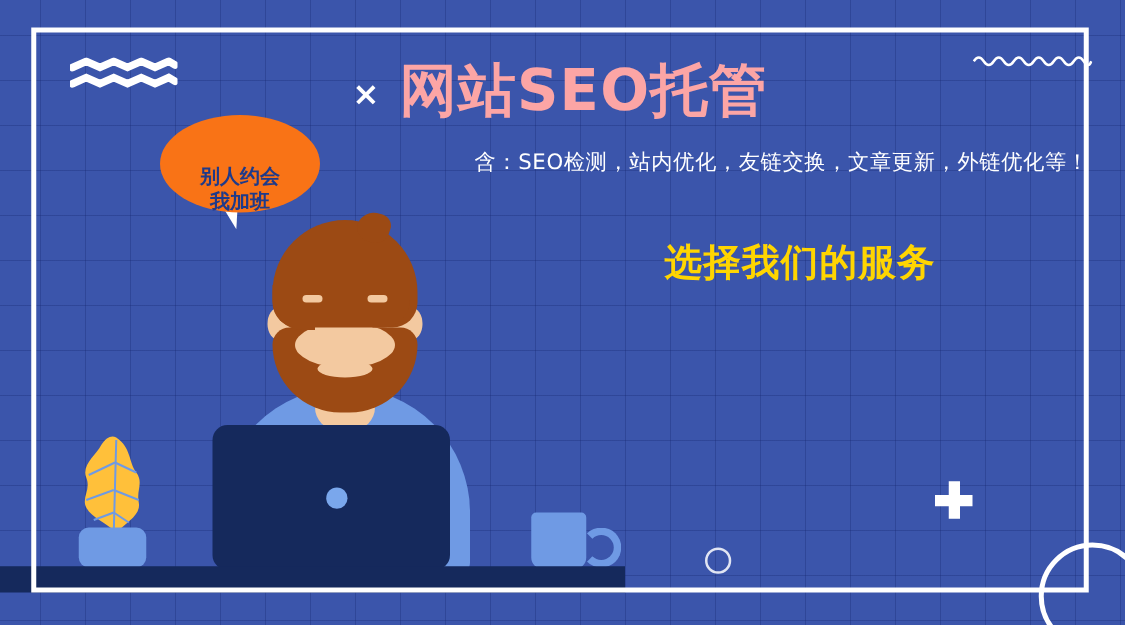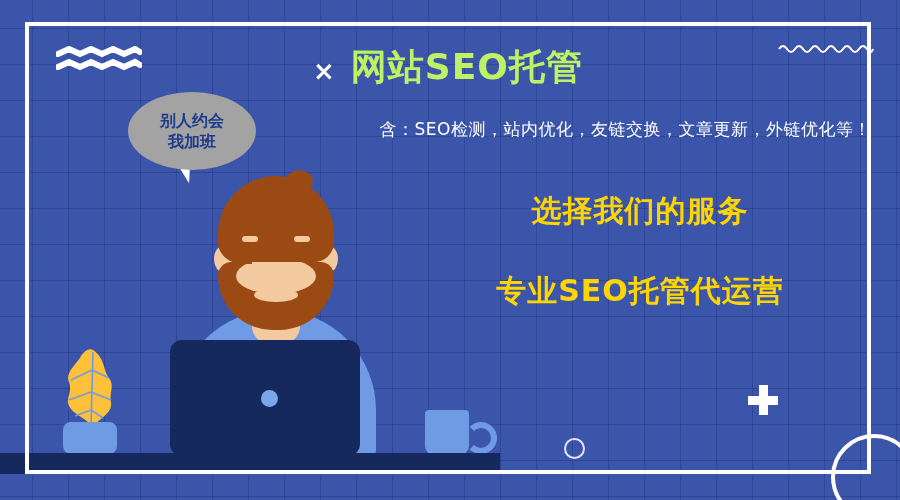--- a/index.html
+++ b/index.html
@@ -48,42 +48,42 @@
   
   #title-row{
     position:absolute;left:25px;top:48px;width:846px;
     display:flex;align-items:center;justify-content:center;gap:16px;
   }
   #title-x{
     color:#ffffff;font-size:26px;font-weight:bold;line-height:1;
     transform:translateY(4px);
   }
   #title-text{
-    color:#bef264;font-size:36px;font-weight:bold;letter-spacing:1px;
+    color:#fca5a5;font-size:46px;font-weight:bold;letter-spacing:1px;
     line-height:1.05;white-space:nowrap;
   }
   #subtitle{
     position:absolute;left:25px;top:118px;width:846px;text-align:right;
     color:#ffffff;font-size:17px;letter-spacing:0.5px;white-space:nowrap;
   }
   #sales-lines{
     position:absolute;left:430px;top:196px;width:420px;
     display:flex;flex-direction:column;gap:50px;align-items:center;
   }
   .sales-line{
     color:#ffd500;font-size:30px;font-weight:bold;letter-spacing:1px;
     white-space:nowrap;line-height:1;
   }
   
   #bubble{
     position:absolute;left:128px;top:92px;width:128px;height:78px;
   }
   #bubble-body{
-    position:absolute;inset:0;background:#a3a3a3;border-radius:50%;
-    display:flex;flex-direction:column;align-items:center;justify-content:center;
+    position:absolute;inset:0;background:#f97316;border-radius:50%;
+    display:flex;flex-direction:column;align-items:center;justify-content:flex-end;
     gap:3px;
   }
   .bubble-line{
     color:#1e3a8a;font-size:16px;font-weight:bold;line-height:1.1;
     white-space:nowrap;
   }
   #bubble-tail{
     position:absolute;left:46px;top:62px;width:0;height:0;
     border-left:13px solid transparent;
     border-right:6px solid transparent;
@@ -257,16 +257,15 @@
   </div>
 
   <div id="title-row">
     <span id="title-x">×</span>
     <span id="title-text">网站SEO托管</span>
   </div>
   <div id="subtitle">含：SEO检测，站内优化，友链交换，文章更新，外链优化等！</div>
 
   <div id="sales-lines">
     <div class="sales-line">选择我们的服务</div>
-    <div class="sales-line">专业SEO托管代运营</div>
   </div>
 
 </div>
 
 </body></html>

